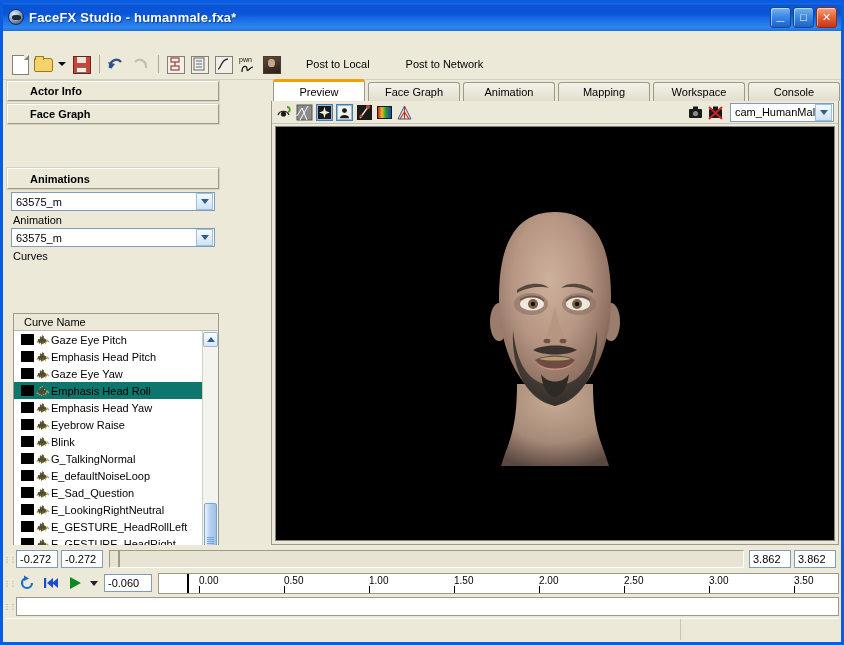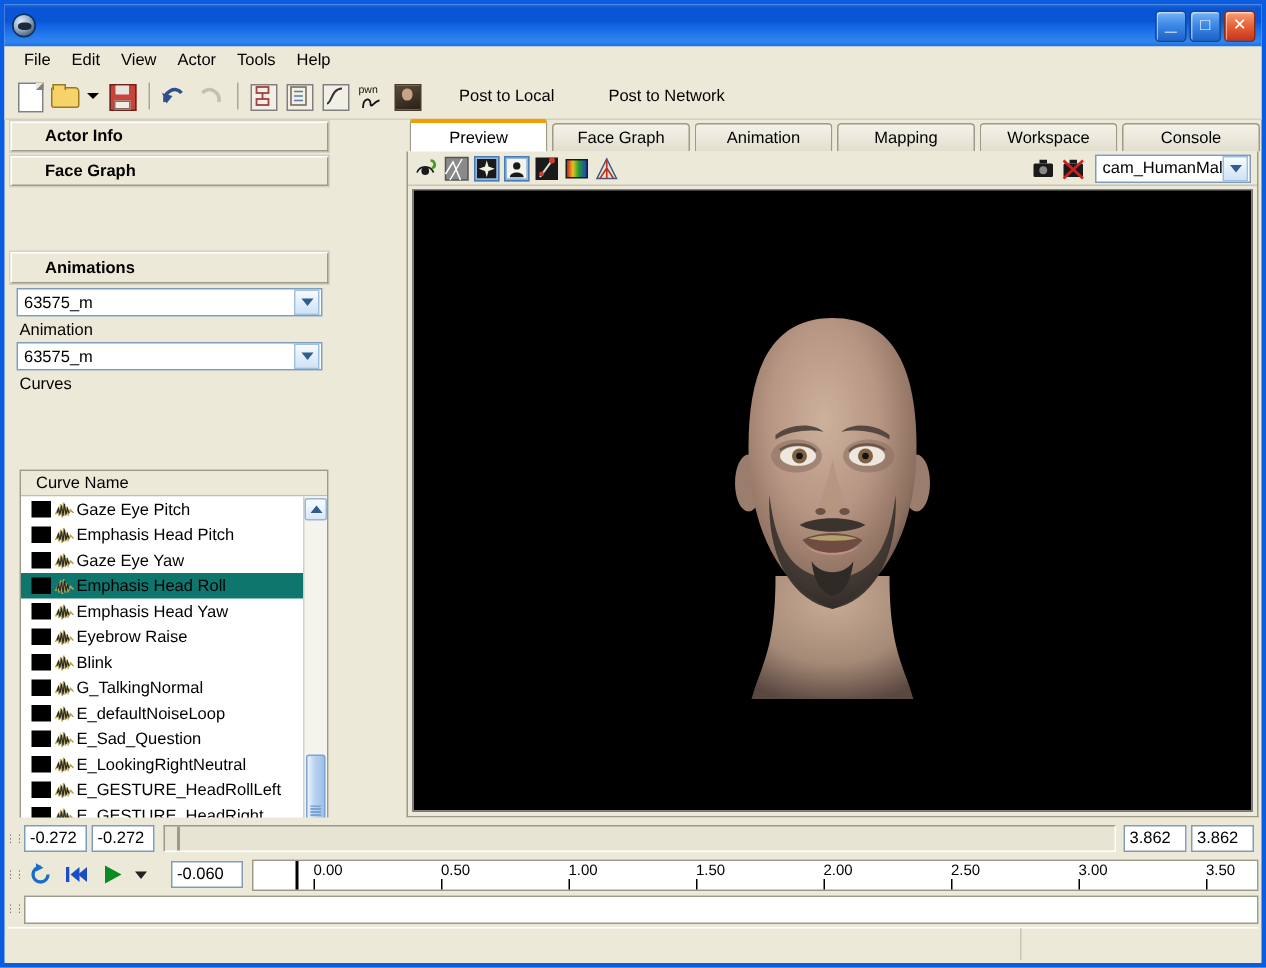--- a/index.html
+++ b/index.html
@@ -237,41 +237,34 @@
   }
   .sb-seg{height:100%;border-right:1px solid #c9c5b5;box-sizing:border-box;}
 </style>
 </head>
 <body>
 
 <div class="app">
 
   <div class="titlebar">
     <div class="title-icon"></div>
+    <div class="title-text">FaceFX Studio - humanmale.fxa*</div>
     <div class="win-btns">
       <div class="wb min">
           <span class="g">_</span>
         </div>
       <div class="wb">
           <span class="g">□</span>
         </div>
       <div class="wb close">
           <span class="g">✕</span>
         </div>
     </div>
   </div>
 
-  <div class="menubar">
-    <span>File</span>
-    <span>Edit</span>
-    <span>View</span>
-    <span>Actor</span>
-    <span>Tools</span>
-    <span>Help</span>
-  </div>
 
   <div class="toolbar">
     <div class="tb-ico">
         <span class="ic-new"></span>
       </div>
     <div class="tb-ico">
         <span class="ic-open"></span>
       </div>
     <div class="tb-ico" style="width:12px">
         <span class="ic-caret" style="left:2px"></span>
@@ -697,21 +690,21 @@
         </svg>
       </div>
       <div class="pbtn">
         <svg width="18" height="18" viewBox="0 0 18 18">
           <path d="M4 3 L15 9 L4 15 Z" fill="#0a8a20"></path>
         </svg>
       </div>
       <div class="pbtn" style="width:12px">
         <i class="dn" style="border-top-color:#222"></i>
       </div>
-      <div class="numfield" style="margin-left:12px;width:48px">-0.060</div>
+      <div class="numfield" style="margin-left:2px;width:48px">-0.060</div>
       <div class="ruler" id="ruler">
           <div class="tlabel" style="left: 40px;">0.00</div>
           <div class="tsm" style="left: 40px;"></div>
           <div class="tlabel" style="left: 125px;">0.50</div>
           <div class="tsm" style="left: 125px;"></div>
           <div class="tlabel" style="left: 210px;">1.00</div>
           <div class="tsm" style="left: 210px;"></div>
           <div class="tlabel" style="left: 295px;">1.50</div>
           <div class="tsm" style="left: 295px;"></div>
           <div class="tlabel" style="left: 380px;">2.00</div>

